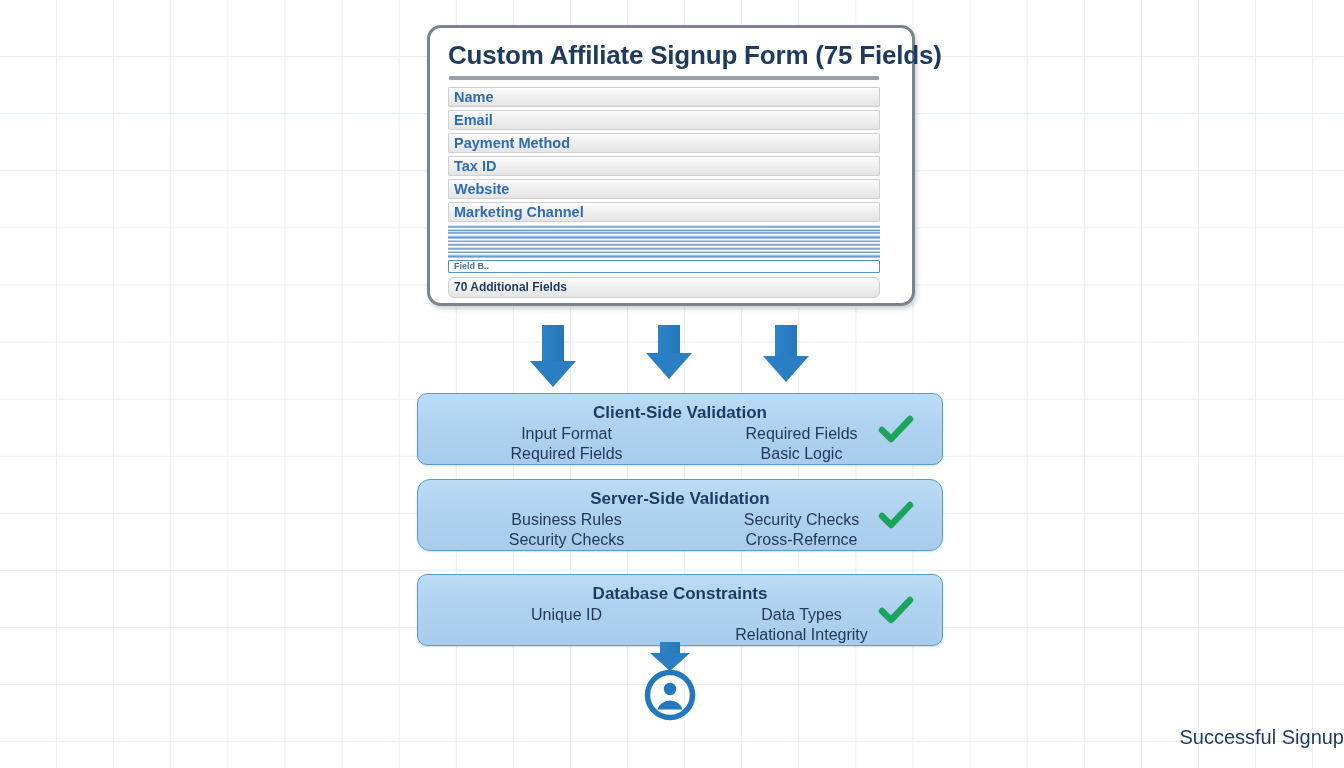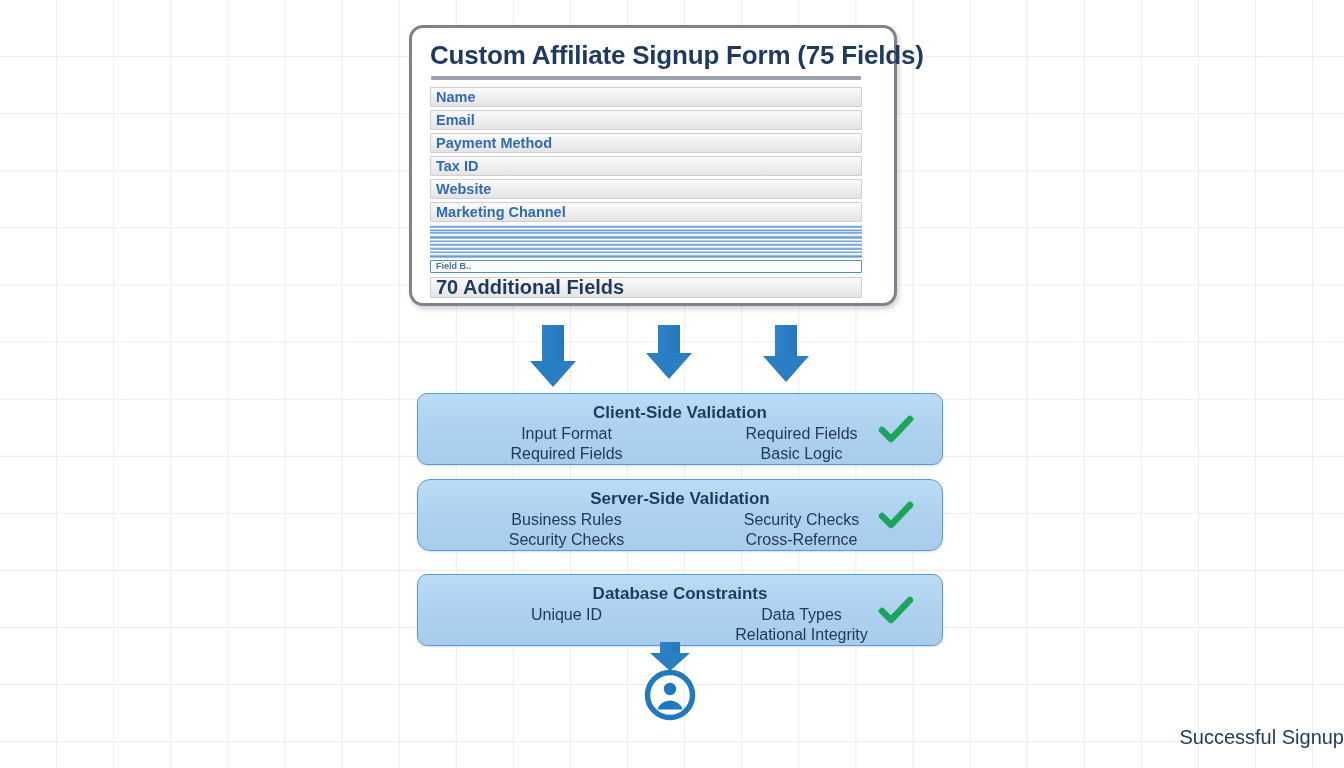--- a/index.html
+++ b/index.html
@@ -21,21 +21,21 @@
   }
 
   .stage {
     position: absolute;
     inset: 0;
   }
 
   
   .form-card {
     position: absolute;
-    left: 409px;
+    left: 427px;
     top: 25px;
     width: 488px;
     height: 281px;
     box-sizing: border-box;
     background: #ffffff;
     border: 3px solid #7c838c;
     border-radius: 14px;
     box-shadow: 2px 3px 5px rgba(90,95,105,0.28);
     padding: 10px 32px 0 18px;
   }
@@ -93,23 +93,24 @@
     line-height: 11px;
     font-size: 9px;
     color: #4a6f9e;
     background: linear-gradient(to bottom, #ffffff 0%, #fafbfd 100%);
     border: 1px solid #5b8dc4;
     margin-bottom: 4px;
   }
   .field-row.summary {
     height: 21px;
     line-height: 19px;
-    font-size: 20px;
-    color: #1e3a5f;
-    font-weight: bold;
+    font-size: 12px;
+    color: #1e3a5f;
+    font-weight: bold;
+    border-radius: 6px;
   }
 
   
   .arrow {
     position: absolute;
     width: 0;
     height: 0;
   }
   .arrow .shaft {
     position: absolute;

